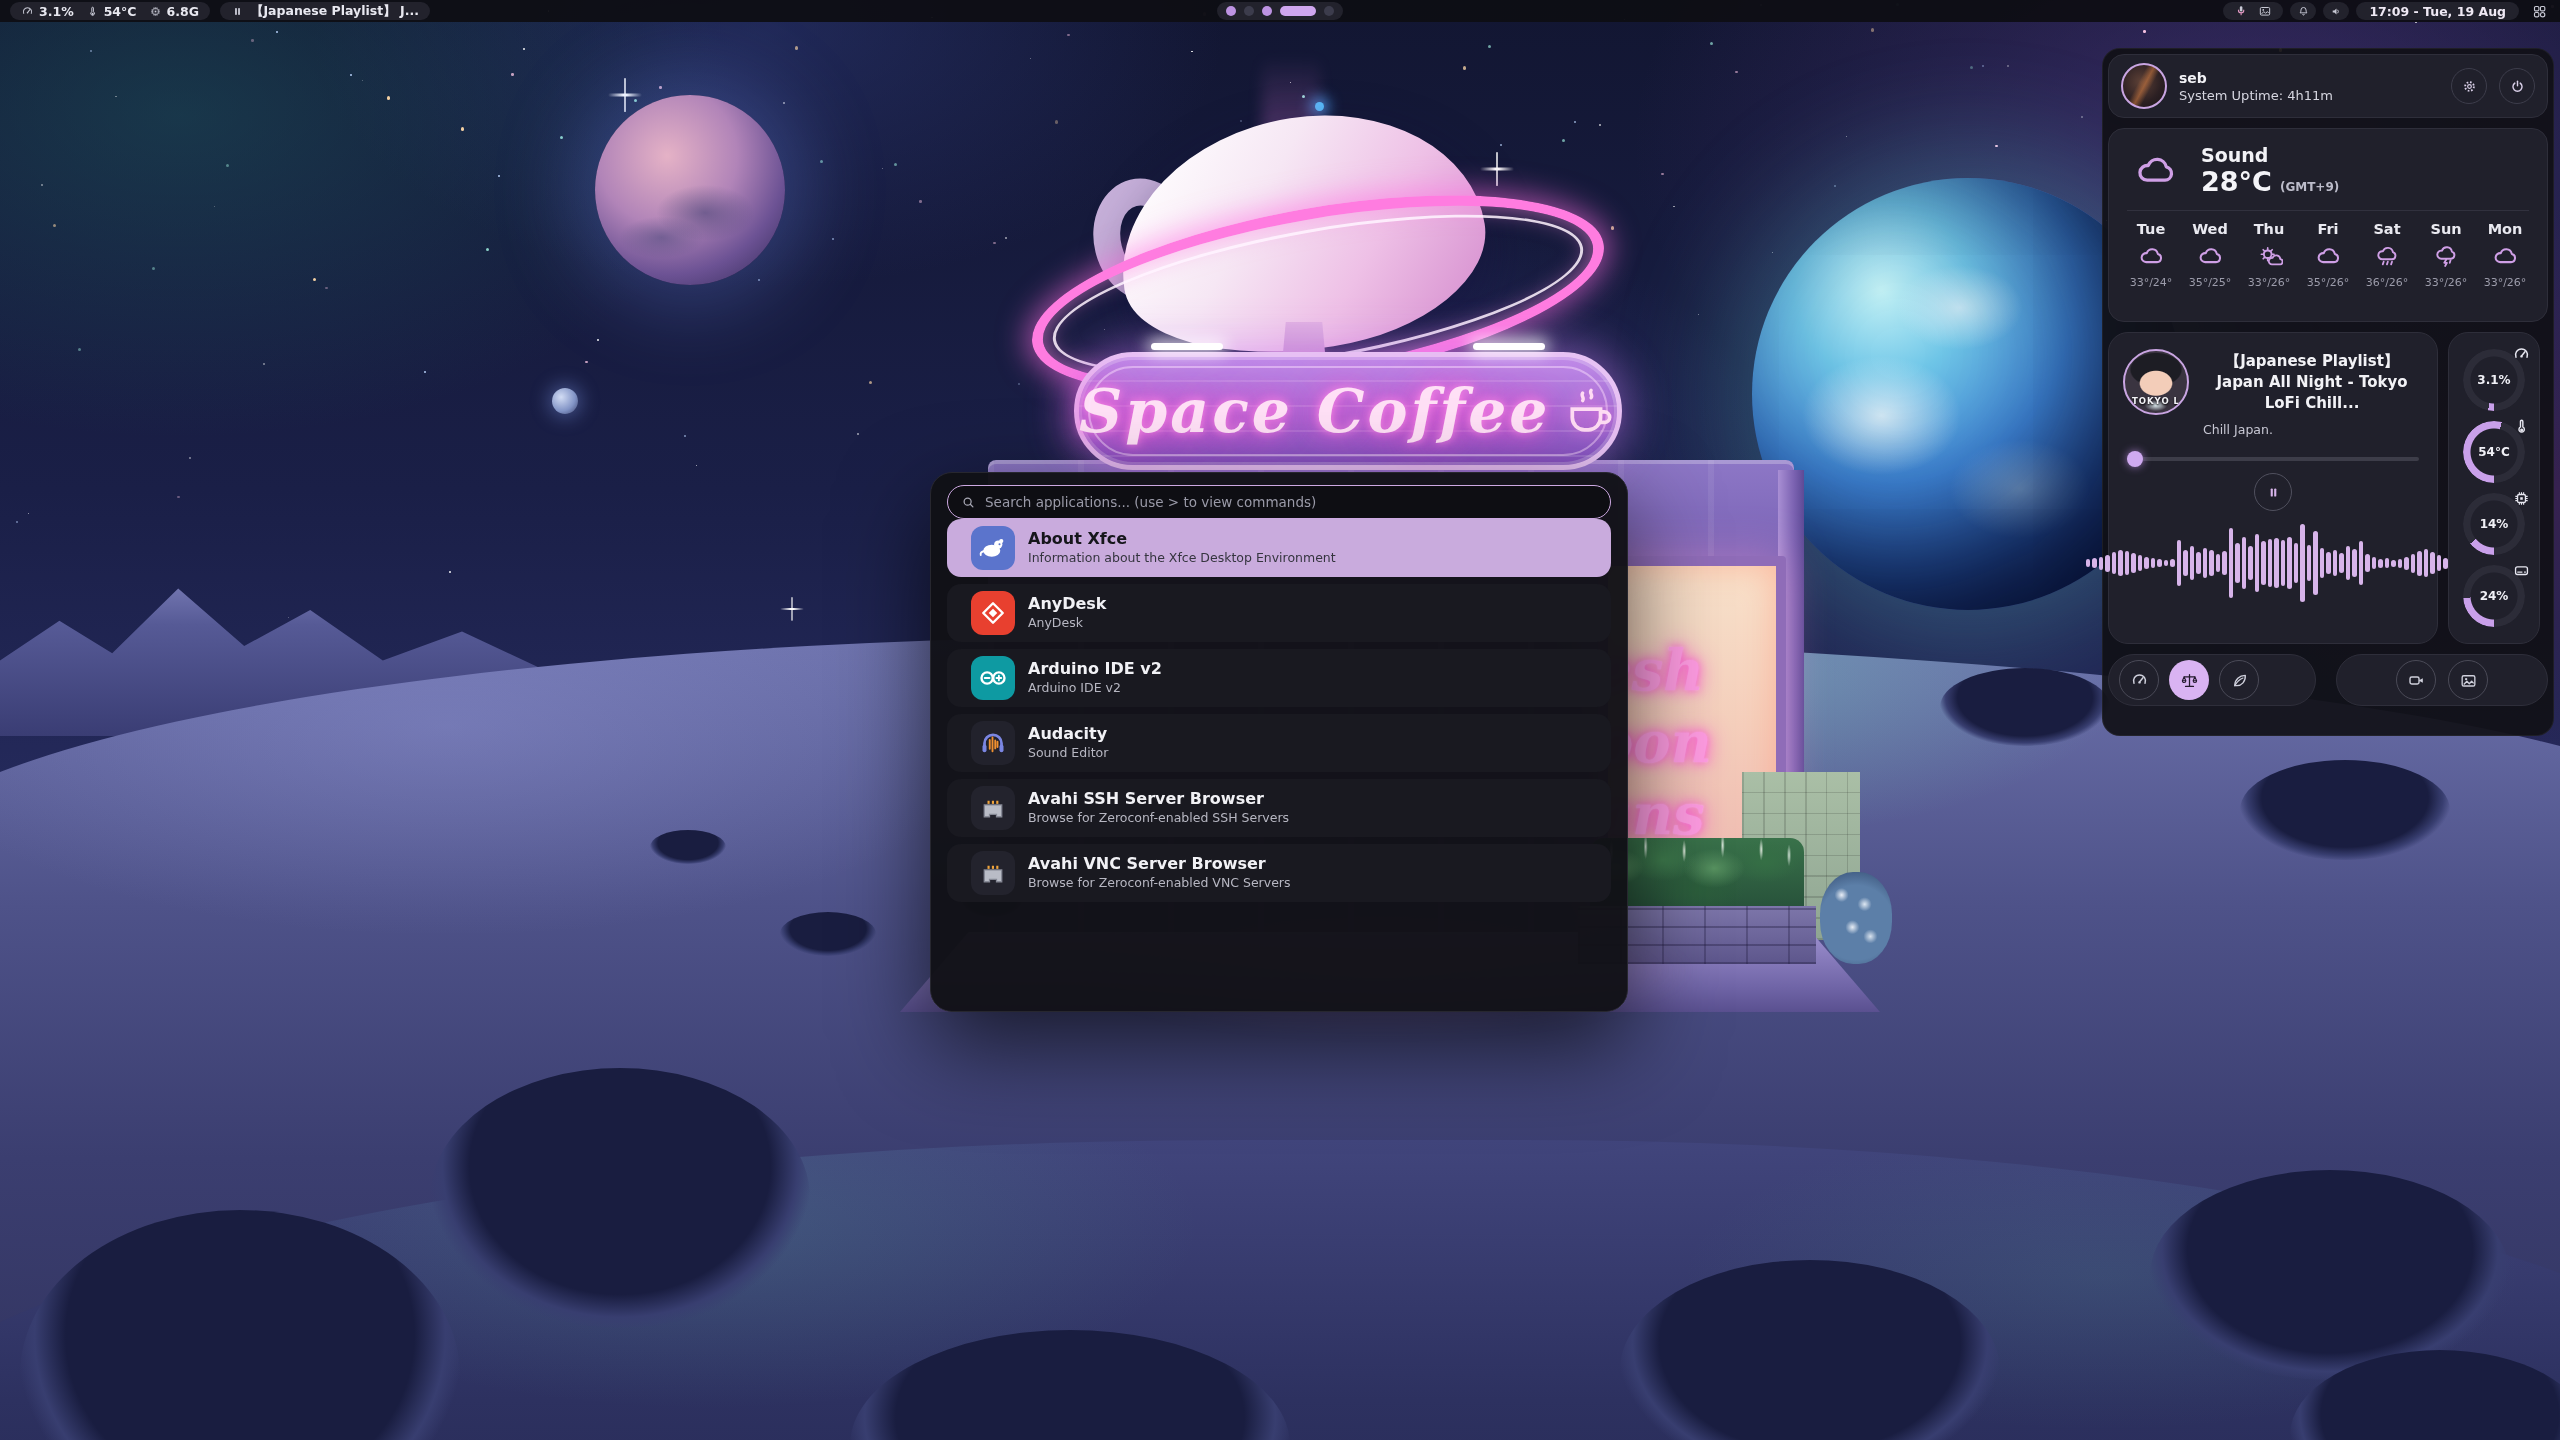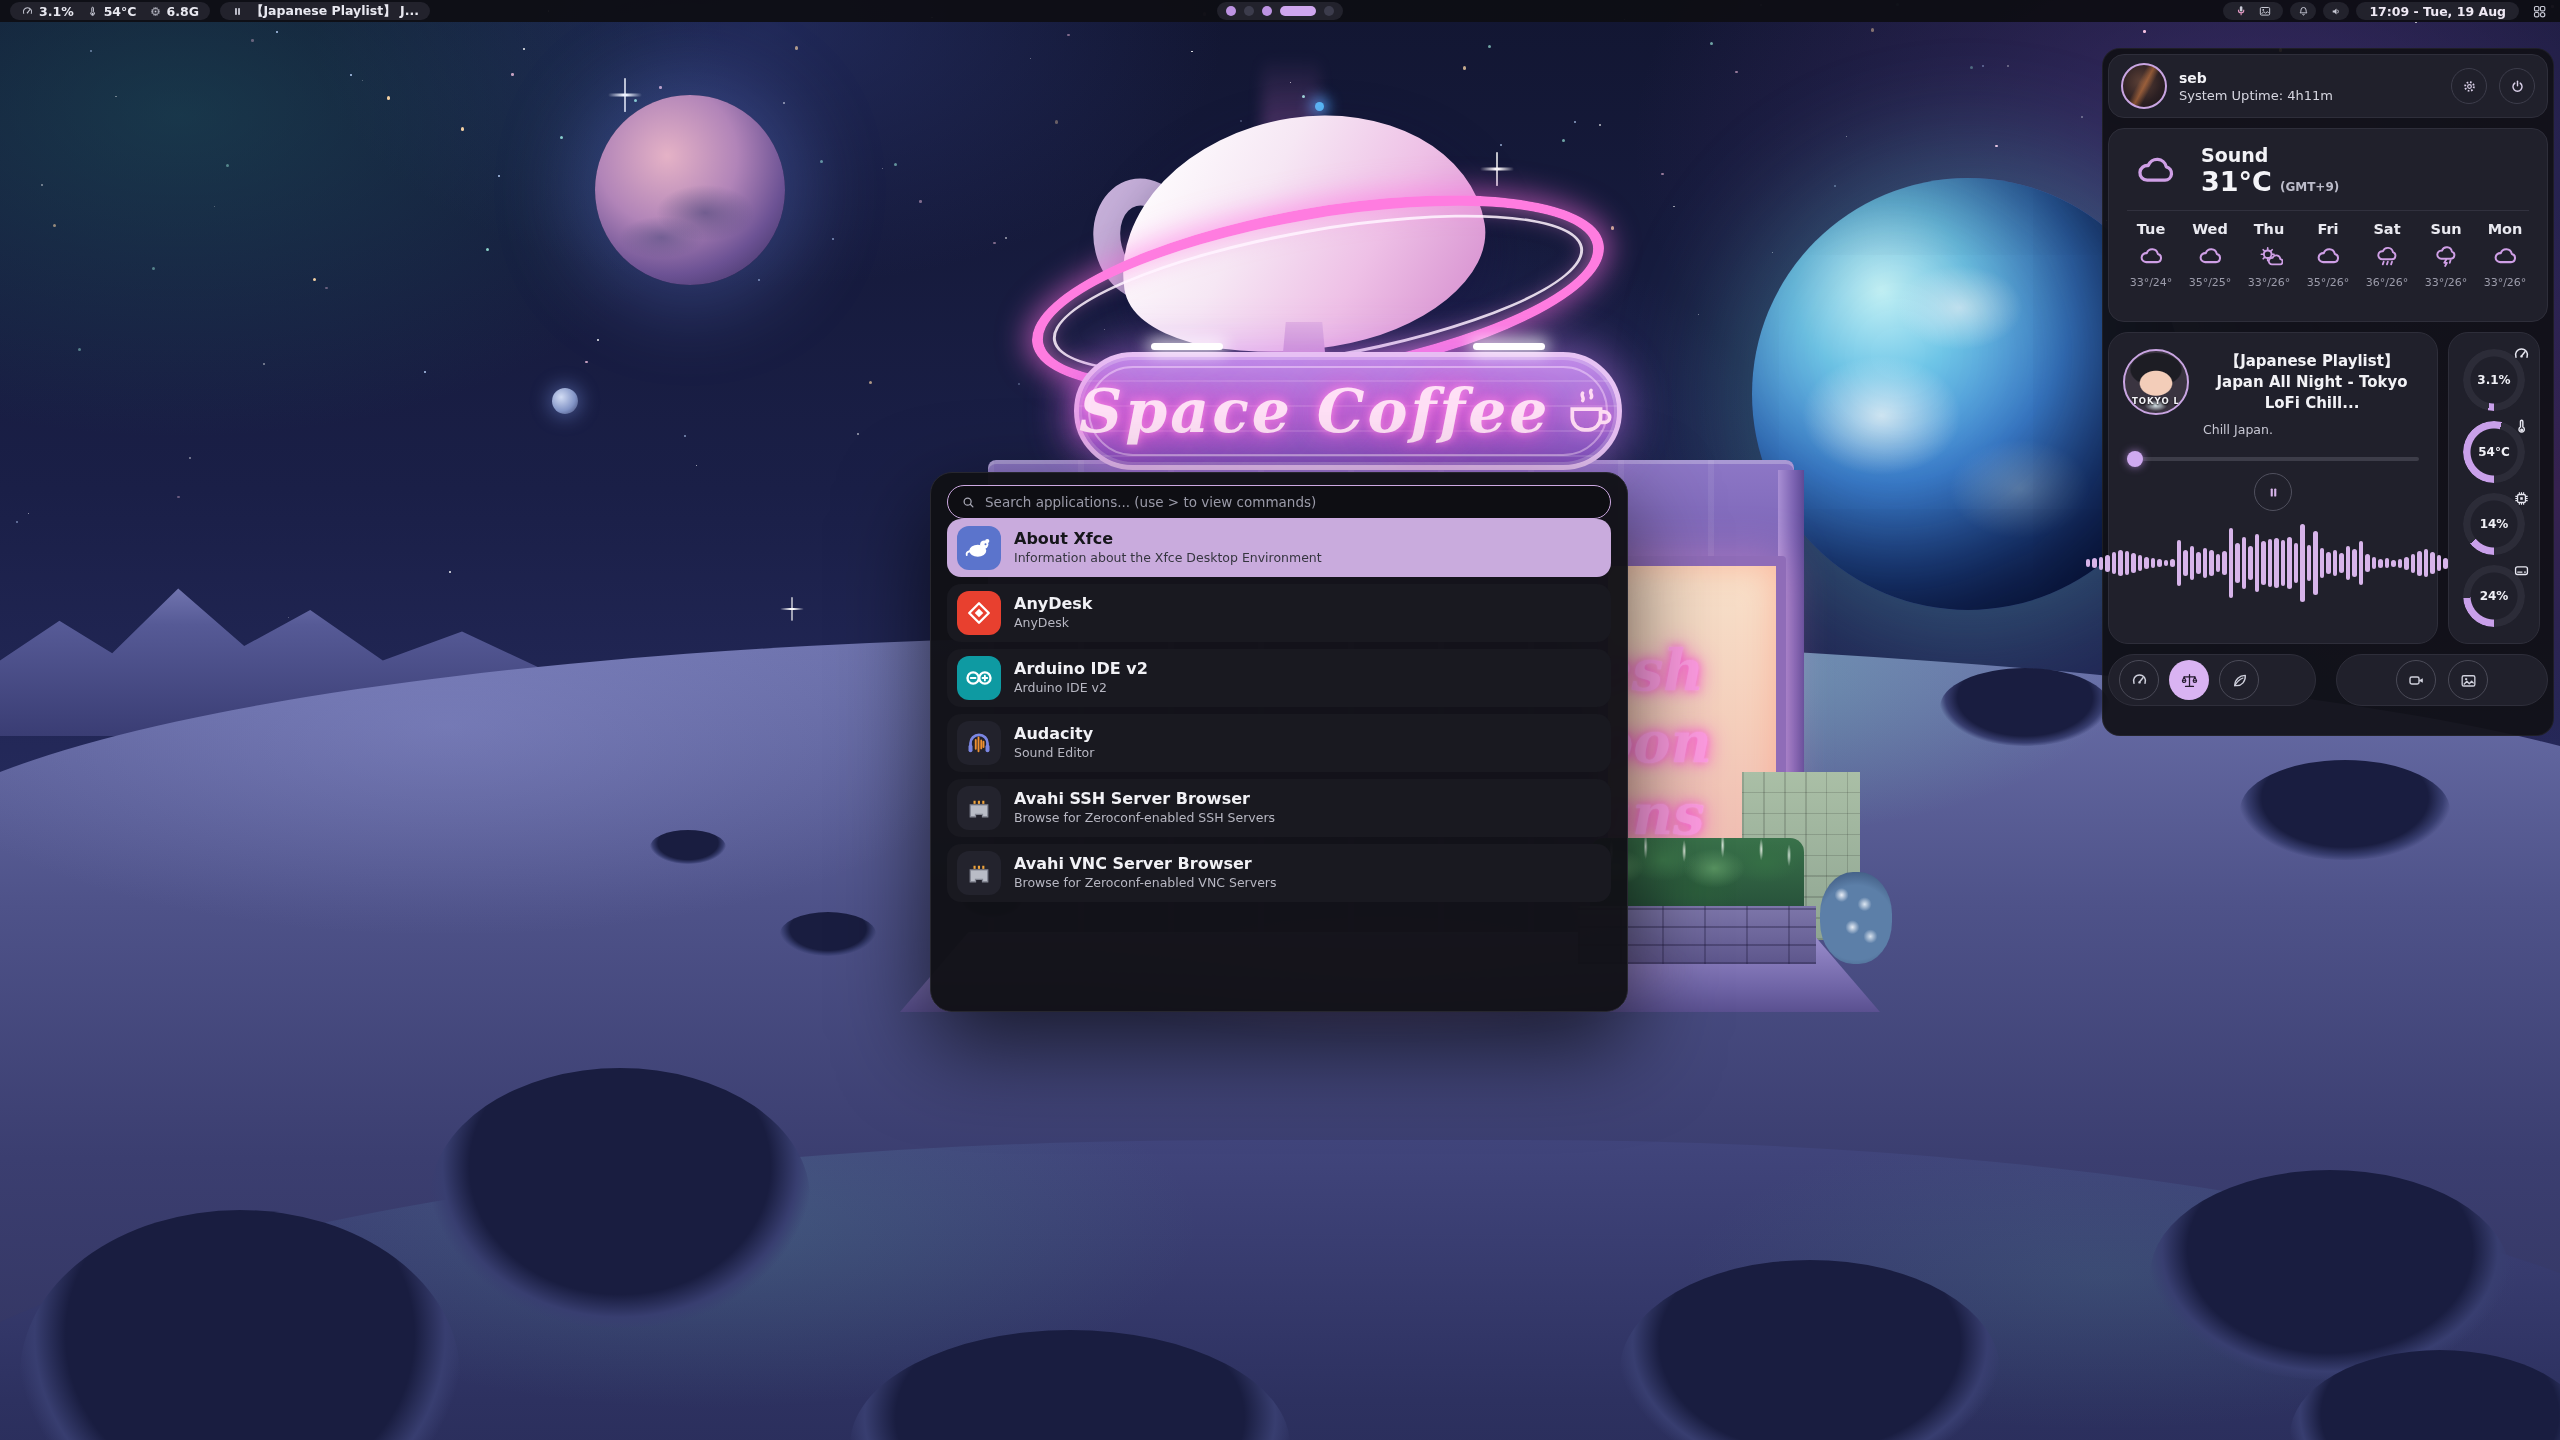--- a/index.html
+++ b/index.html
@@ -162,21 +162,21 @@
   #launcher{position:absolute;left:930px;top:472px;width:698px;height:540px;z-index:40;
     background:rgba(17,17,22,.97);border:1px solid #27272f;border-radius:22px;
     box-shadow:0 34px 90px rgba(0,0,0,.65);padding:12px 16px 0}
   .search{height:34px;border:1.5px solid #cda9e2;border-radius:17px;background:#0e0e13;
     display:flex;align-items:center;gap:9px;padding:0 13px;}
   .search svg{width:15px;height:15px;color:#a9a9b6;flex:0 0 auto}
   .search input{flex:1;background:transparent;border:0;outline:0;color:#e8e8f0;font-size:13.5px;
     font-family:inherit}
   .search input::placeholder{color:#9a9aa8}
   .app-row{height:58px;border-radius:14px;background:#191920;display:flex;align-items:center;gap:13px;
-    padding:0 10px;margin-bottom:7px}
+    padding:0 24px;margin-bottom:7px}
   .app-row.selected{background:#c9abdd}
   .app-tile{width:44px;height:44px;border-radius:12px;display:flex;align-items:center;justify-content:center;flex:0 0 auto}
   .app-tile svg{width:30px;height:30px}
   .app-name{font-size:16px;font-weight:700;color:#f1f1f5;line-height:1.25}
   .app-desc{font-size:12.5px;color:#b7b7c2;line-height:1.3;margin-top:1px}
   .app-row.selected .app-name{color:#16161b}
   .app-row.selected .app-desc{color:#35353f}
   [data-icon-key="xfce"]{background:#5b74cc}
   [data-icon-key="androidstudio"]{background:#20202a}
   [data-icon-key="anydesk"]{background:#e8402f}
@@ -792,21 +792,21 @@
   </div>
 
   <div class="card weather-card">
     <div class="wx-head">
       <svg class="wx-big-ic" viewBox="0 0 24 24">
           <use href="#ic-cloud"></use>
         </svg>
       <div>
         <div class="wx-city">Sound</div>
         <div class="wx-now">
-          <span class="wx-temp-now">31°C</span>
+          <span class="wx-temp-now">28°C</span>
           <span class="wx-tz">(GMT+9)</span>
         </div>
       </div>
     </div>
     <div class="wx-div"></div>
     <div class="wx-row">
 
         <div class="wx-col">
           <div class="wx-day">Tue</div>
           <svg class="wx-ic" data-icon="item.icon" viewBox="0 0 24 24" data-icon-key="cloud">

